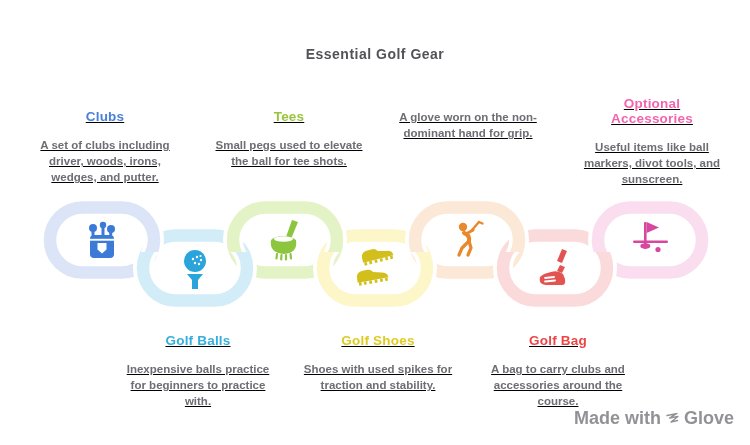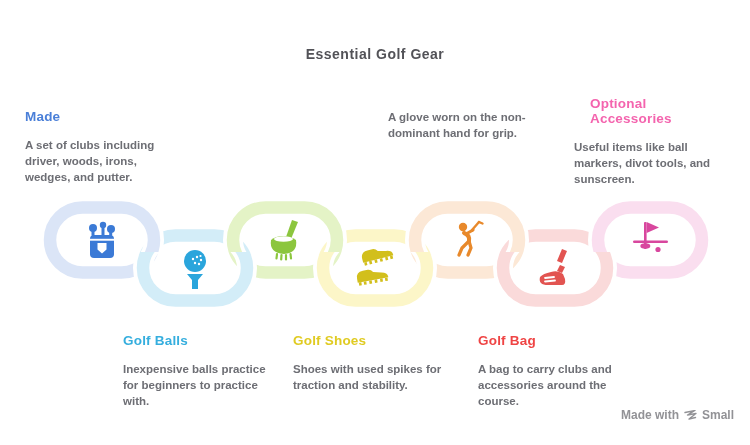--- a/index.html
+++ b/index.html
@@ -3,28 +3,28 @@
 <meta charset="utf-8">
 <style>
   html,body{margin:0;padding:0;background:#fff;}
   .stage{position:relative;width:750px;height:445px;background:#ffffff;
          font-family:"Liberation Sans",sans-serif;overflow:hidden;}
   .title{position:absolute;top:46px;left:0;width:750px;text-align:center;margin:0;
          font-size:14px;font-weight:bold;color:#525257;letter-spacing:.5px;}
   .chain{position:absolute;left:0;top:0;}
   .ring-w{fill:none;stroke:#ffffff;stroke-width:20;}
   .ring{fill:none;stroke-width:12.5;}
-  .col{position:absolute;}
+  .col{position:absolute;text-align:center;text-decoration:underline;}
   .col h3{margin:0 0 13px;font-size:13.5px;font-weight:bold;letter-spacing:.2px;}
   .col p{margin:0;font-size:11.5px;line-height:1.4;font-weight:bold;color:#6d6e74;}
   .h-clubs{color:#4a7fd8}.h-balls{color:#35aede}.h-tees{color:#97c43c}.h-shoes{color:#e0cb22}
   .h-glove{color:#f2a233}.h-bag{color:#ef4444}.h-optional{color:#f464ae}
   .col-optional h3{padding:0 16px;}
   .watermark{position:absolute;right:16px;top:408px;display:flex;align-items:center;gap:5px;
-             font-size:12px;font-weight:bold;color:#929296;}
+             font-size:18px;font-weight:bold;color:#929296;}
 </style>
 </head>
 <body>
 
 <div class="stage">
 
   <h1 class="title">Essential Golf Gear</h1>
 
   <svg class="chain" width="750" height="445" viewBox="0 0 750 445">
     <defs>
@@ -149,24 +149,26 @@
     <g transform="translate(650,240)" fill="#d8479e">
       <rect x="-6" y="-18" width="2.6" height="27" rx="1"></rect>
       <path d="M-3.4,-18 L9,-12.5 L-3.4,-7 Z"></path>
       <rect x="-17" y="0.5" width="35" height="2.6" rx="1.3"></rect>
       <ellipse cx="-4.7" cy="6" rx="5" ry="2.8"></ellipse>
       <circle cx="8" cy="9.5" r="2.6"></circle>
     </g>
   </svg>
 
   <div class="col" style="left:25px;top:109px;width:160px">
-    <h3 class="h-clubs">Made</h3>
+    <h3 class="h-clubs">Clubs</h3>
     <p>A set of clubs including driver, woods, irons, wedges, and putter.</p>
   </div>
   <div class="col" style="left:209px;top:109px;width:160px">
+    <h3 class="h-tees">Tees</h3>
+    <p>Small pegs used to elevate the ball for tee shots.</p>
   </div>
   <div class="col" style="left:388px;top:109px;width:160px">
     <p>A glove worn on the non-dominant hand for grip.</p>
   </div>
   <div class="col col-optional" style="left:574px;top:96px;width:156px">
     <h3 class="h-optional">Optional Accessories</h3>
     <p>Useful items like ball markers, divot tools, and sunscreen.</p>
   </div>
 
   <div class="col" style="left:123px;top:333px;width:150px">
@@ -180,16 +182,16 @@
   <div class="col" style="left:478px;top:333px;width:160px">
     <h3 class="h-bag">Golf Bag</h3>
     <p>A bag to carry clubs and accessories around the course.</p>
   </div>
 
   <div class="watermark">
     <span>Made with</span>
     <svg width="13" height="11" viewBox="0 0 13 11">
       <path d="M1,2.5 L11,0.5 L3.5,5 L12,3.5 L5,9 L11.5,7.5" fill="none" stroke="#929296" stroke-width="1.4" stroke-linejoin="round" stroke-linecap="round"></path>
     </svg>
-    <span>Small</span>
+    <span>Glove</span>
   </div>
 
 </div>
 
 </body></html>

